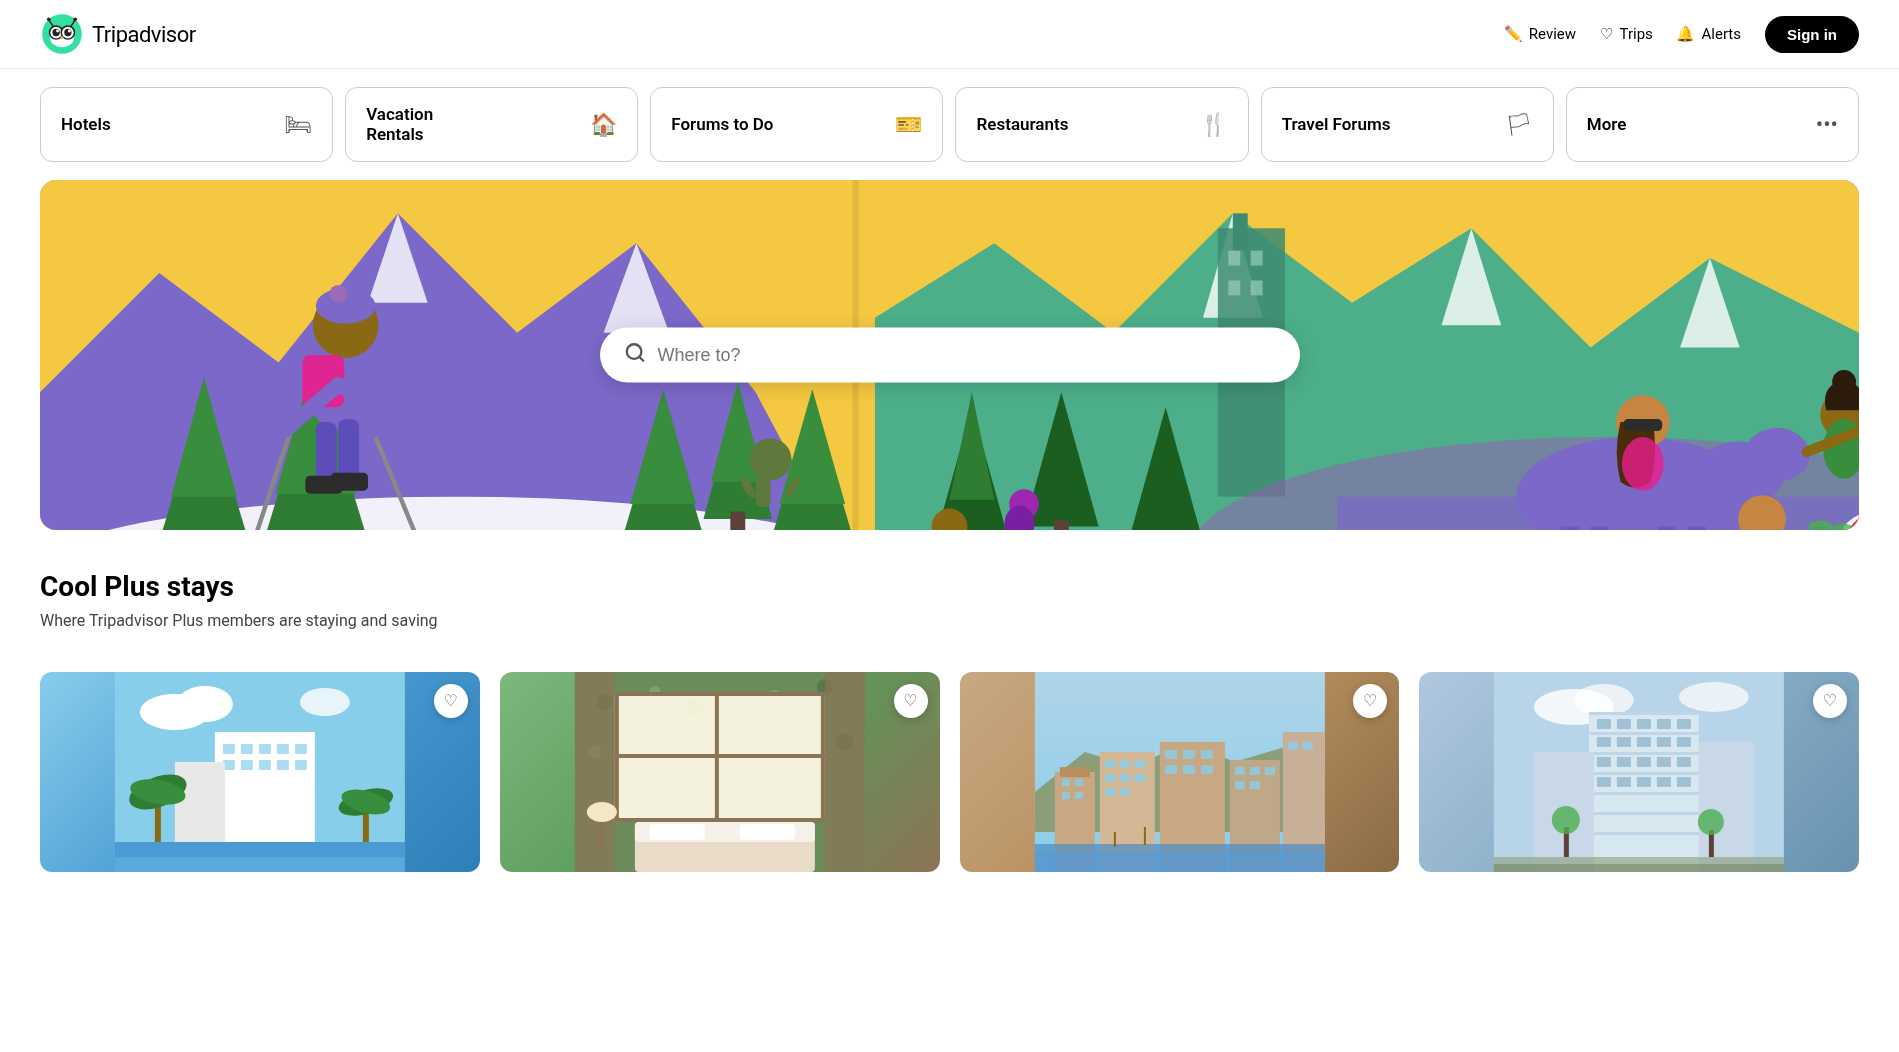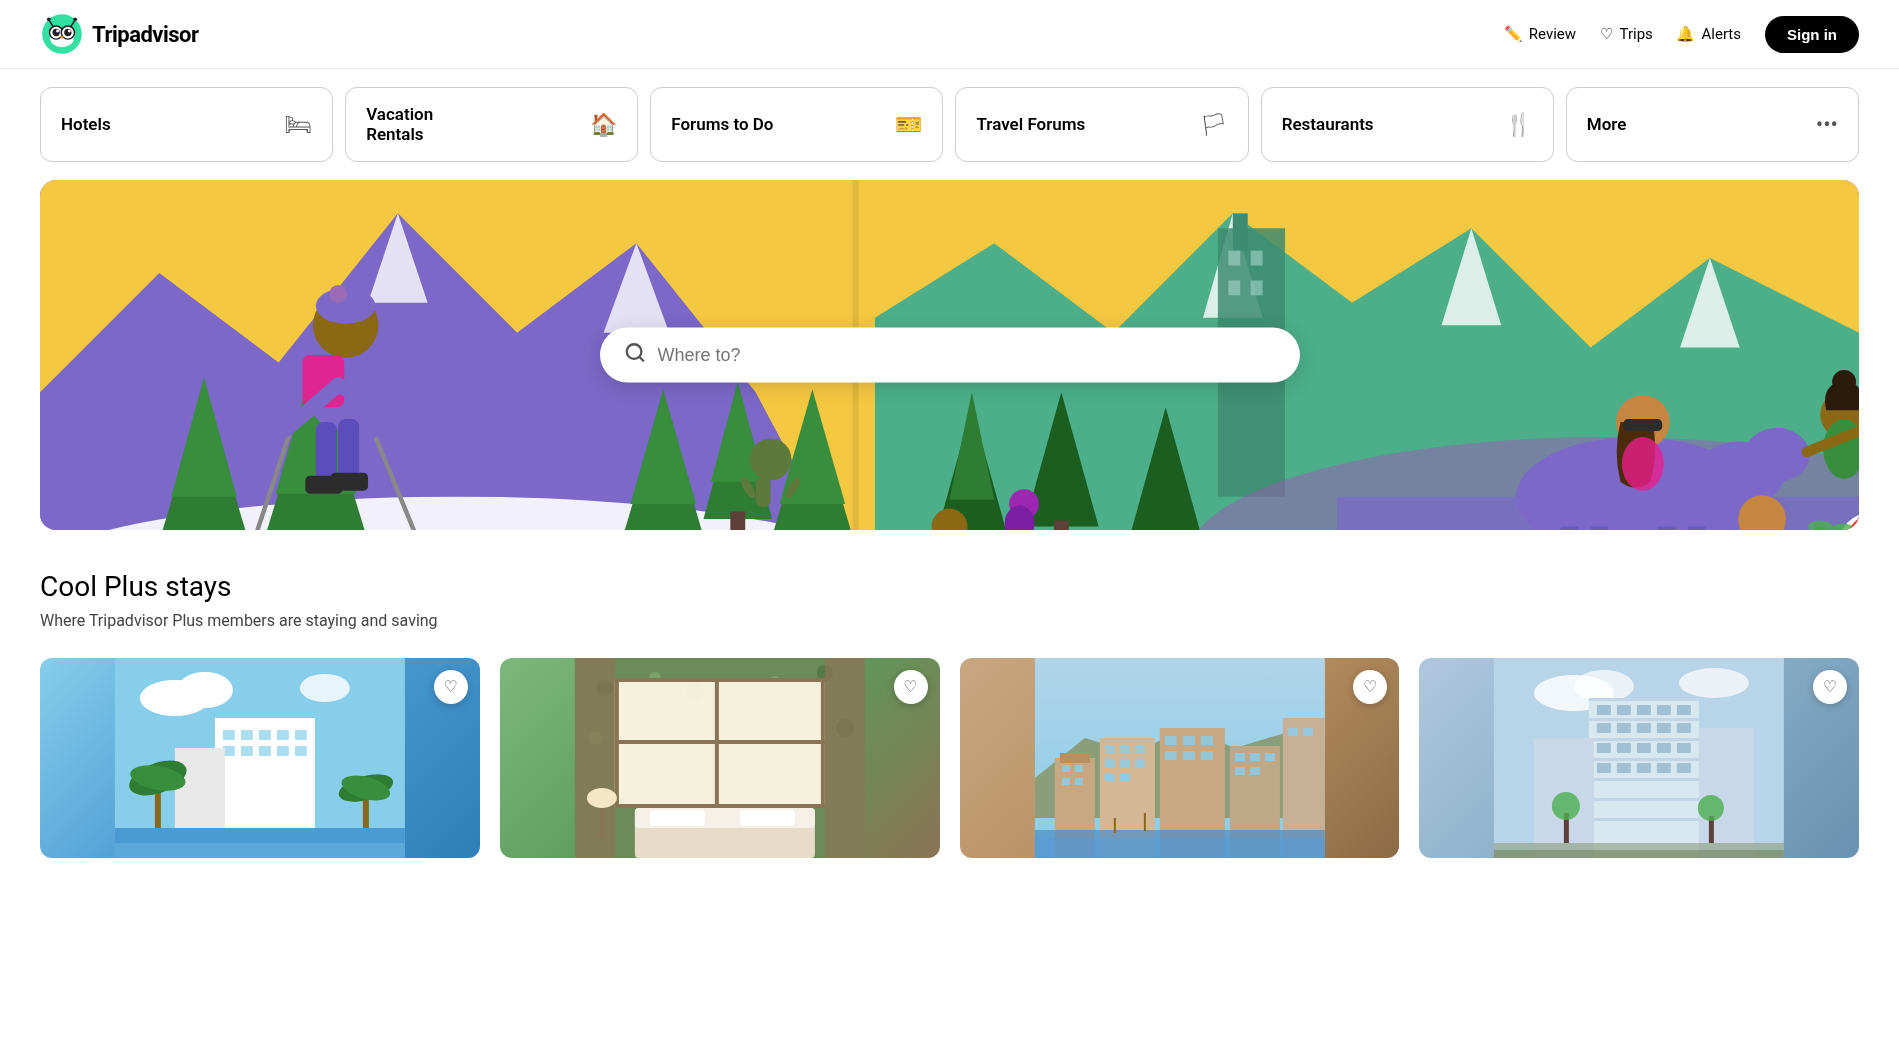--- a/index.html
+++ b/index.html
@@ -18,21 +18,21 @@
       align-items: center;
       gap: 8px;
       cursor: pointer;
     }
     .logo-owl {
       width: 44px;
       height: 44px;
     }
     .logo-text {
       font-size: 22px;
-      font-weight: 700;
+      font-weight: 400;
       color: #000;
       letter-spacing: -0.5px;
     }
     .header-right {
       display: flex;
       align-items: center;
       gap: 24px;
     }
     .header-action {
       display: flex;
@@ -138,28 +138,28 @@
       width: 100%;
       background: transparent;
     }
 
     
     .section {
       padding: 40px 40px 20px;
     }
     .section-title {
       font-size: 28px;
-      font-weight: 400;
+      font-weight: 700;
       color: #000;
       margin-bottom: 8px;
     }
     .section-subtitle {
       font-size: 16px;
       color: #444;
-      margin-bottom: 28px;
+      margin-bottom: 42px;
     }
     .cards-row {
       display: flex;
       gap: 20px;
     }
     .card {
       flex: 1;
       border-radius: 12px;
       overflow: hidden;
       position: relative;
@@ -256,26 +256,26 @@
   <div class="nav-tab">
     <span class="nav-tab-label" style="white-space:pre-line;">Vacation
 Rentals</span>
     <span class="nav-tab-icon">🏠</span>
   </div>
   <div class="nav-tab">
     <span class="nav-tab-label">Forums to Do</span>
     <span class="nav-tab-icon">🎫</span>
   </div>
   <div class="nav-tab">
+    <span class="nav-tab-label">Restaurants</span>
+    <span class="nav-tab-icon">🍴</span>
+  </div>
+  <div class="nav-tab">
     <span class="nav-tab-label">Travel Forums</span>
     <span class="nav-tab-icon">🏳</span>
-  </div>
-  <div class="nav-tab">
-    <span class="nav-tab-label">Restaurants</span>
-    <span class="nav-tab-icon">🍴</span>
   </div>
   <div class="nav-tab">
     <span class="nav-tab-label">More</span>
     <span class="nav-tab-icon">•••</span>
   </div>
 </nav>
 
 <section class="hero">
   <div class="hero-illustration">
 

